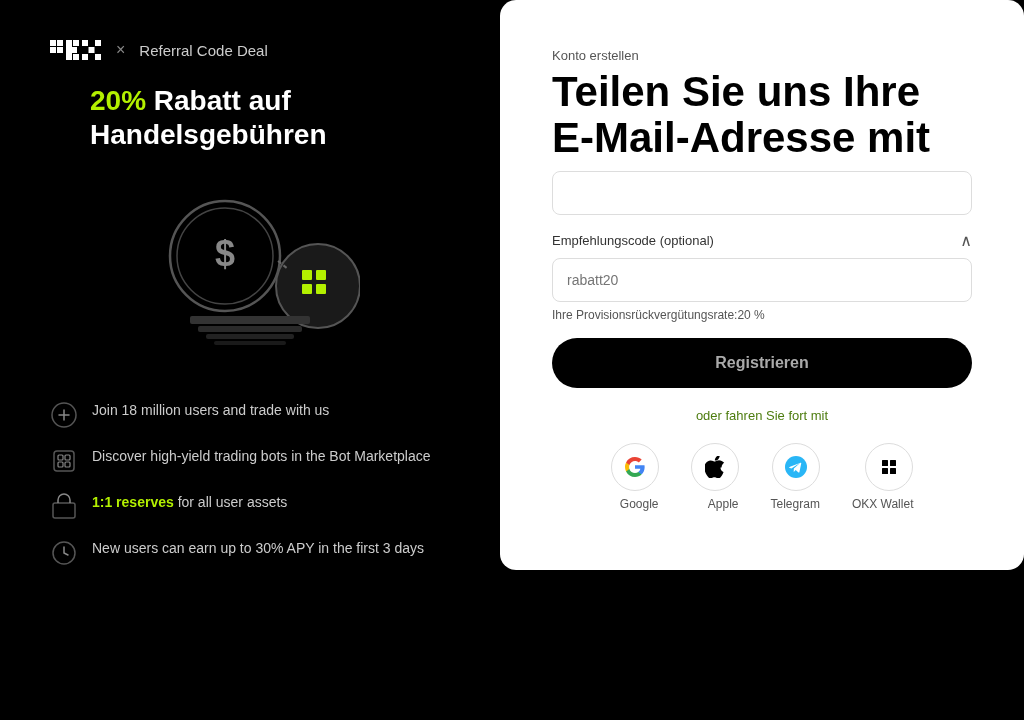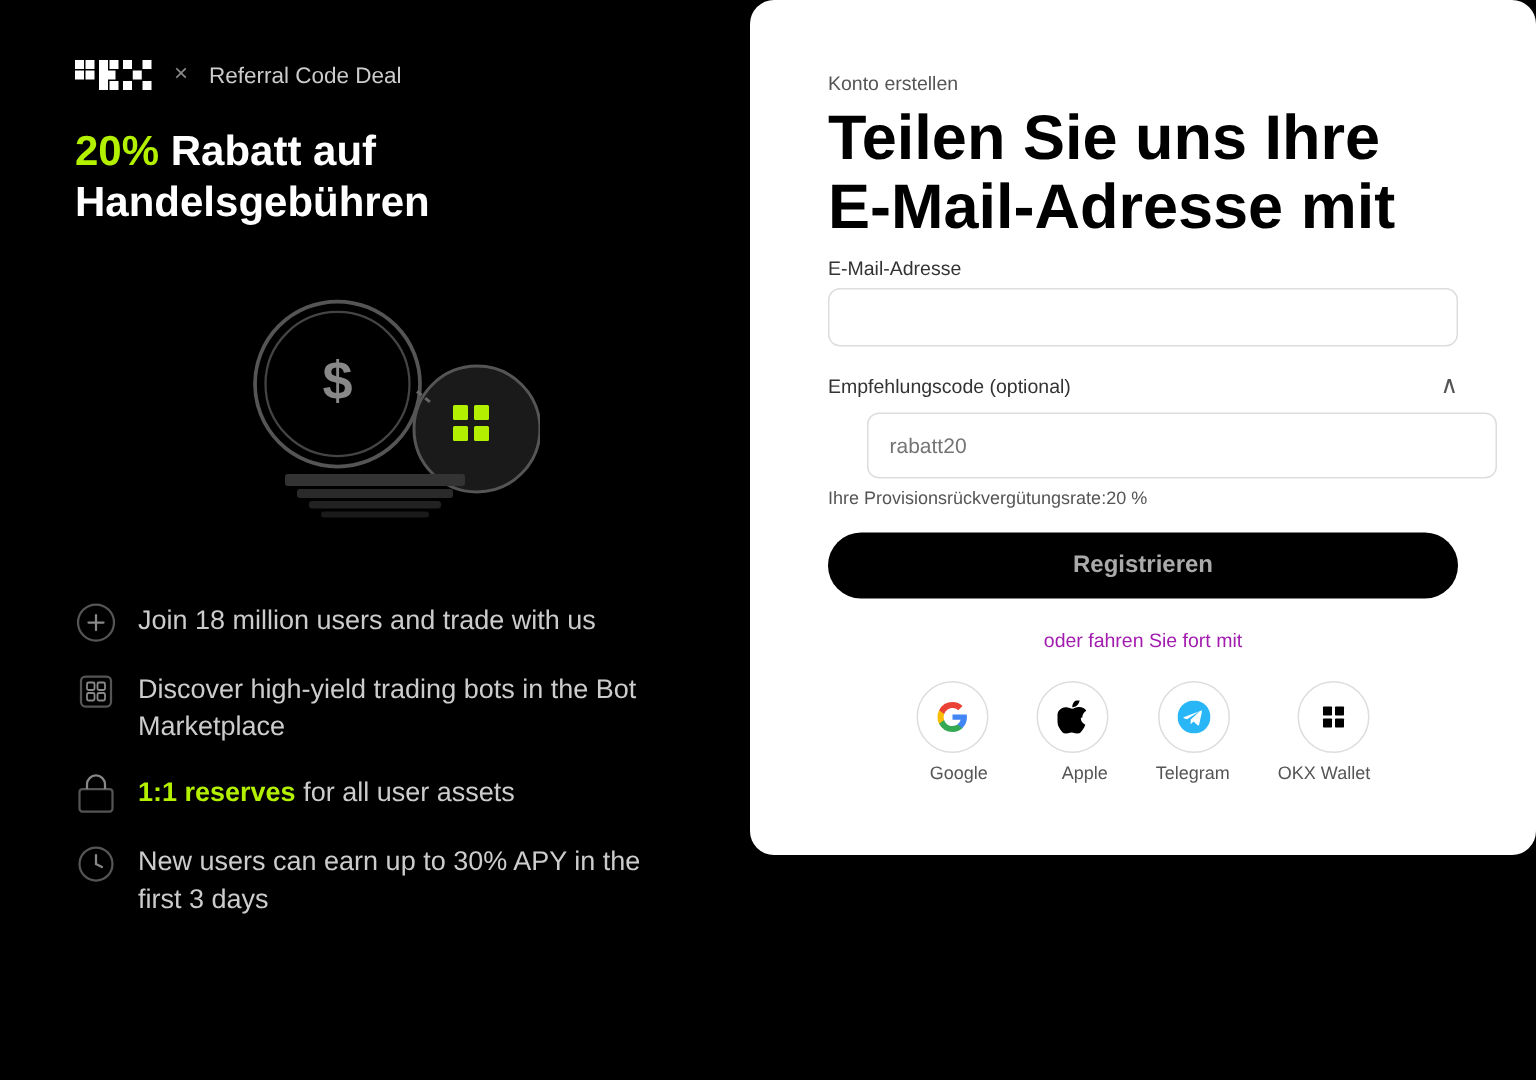--- a/index.html
+++ b/index.html
@@ -41,20 +41,21 @@
       font-size: 15px;
       color: #ccc;
     }
 
     .discount-heading {
       font-size: 28px;
       font-weight: 700;
       color: #fff;
       margin-bottom: 20px;
       line-height: 1.2;
+      margin-left: 40px;
     }
 
     .discount-pct {
       color: #b3f000;
     }
 
     .illustration {
       width: 220px;
       height: 180px;
       margin: 10px auto 30px auto;
@@ -66,21 +67,21 @@
       display: flex;
       flex-direction: column;
       gap: 18px;
       margin-top: 10px;
     }
 
     .feature-item {
       display: flex;
       align-items: flex-start;
       gap: 14px;
-      font-size: 18px;
+      font-size: 14px;
       color: #ccc;
       line-height: 1.4;
     }
 
     .feature-icon {
       width: 28px;
       height: 28px;
       flex-shrink: 0;
       color: #888;
     }
@@ -171,21 +172,20 @@
     .referral-input {
       width: 100%;
       height: 44px;
       border: 1.5px solid #ddd;
       border-radius: 8px;
       padding: 0 14px;
       font-size: 14px;
       color: #aaa;
       outline: none;
       background: #fff;
-      margin-left: 26px;
     }
 
     .commission-note {
       font-size: 12px;
       color: #555;
       margin-top: 6px;
       margin-bottom: 8px;
     }
 
     .register-button {
@@ -197,21 +197,21 @@
       color: #aaa;
       font-size: 16px;
       font-weight: 600;
       cursor: not-allowed;
       margin-bottom: 20px;
     }
 
     .divider-text {
       text-align: center;
       font-size: 13px;
-      color: #a21caf;
+      color: #4d7c0f;
       margin-bottom: 20px;
       position: relative;
     }
 
     .social-buttons {
       display: flex;
       justify-content: center;
       gap: 32px;
     }
 
@@ -347,21 +347,20 @@
       </svg>
       <span>New users can earn up to 30% APY in the first 3 days</span>
     </li>
   </ul>
 </div>
 
 <div class="right-panel">
   <div class="form-subtitle">Konto erstellen</div>
   <h1 class="form-main-title">Teilen Sie uns Ihre E-Mail-Adresse mit</h1>
 
-  <label class="form-label">E-Mail-Adresse</label>
   <input class="form-input" type="email" placeholder="" style="">
 
   <div class="referral-section">
     <div class="referral-header">
       <span class="referral-label">Empfehlungscode (optional)</span>
       <span class="chevron-up">∧</span>
     </div>
     <input class="referral-input" type="text" placeholder="rabatt20" style="">
     <div class="commission-note">Ihre Provisionsrückvergütungsrate:20 %</div>
   </div>

